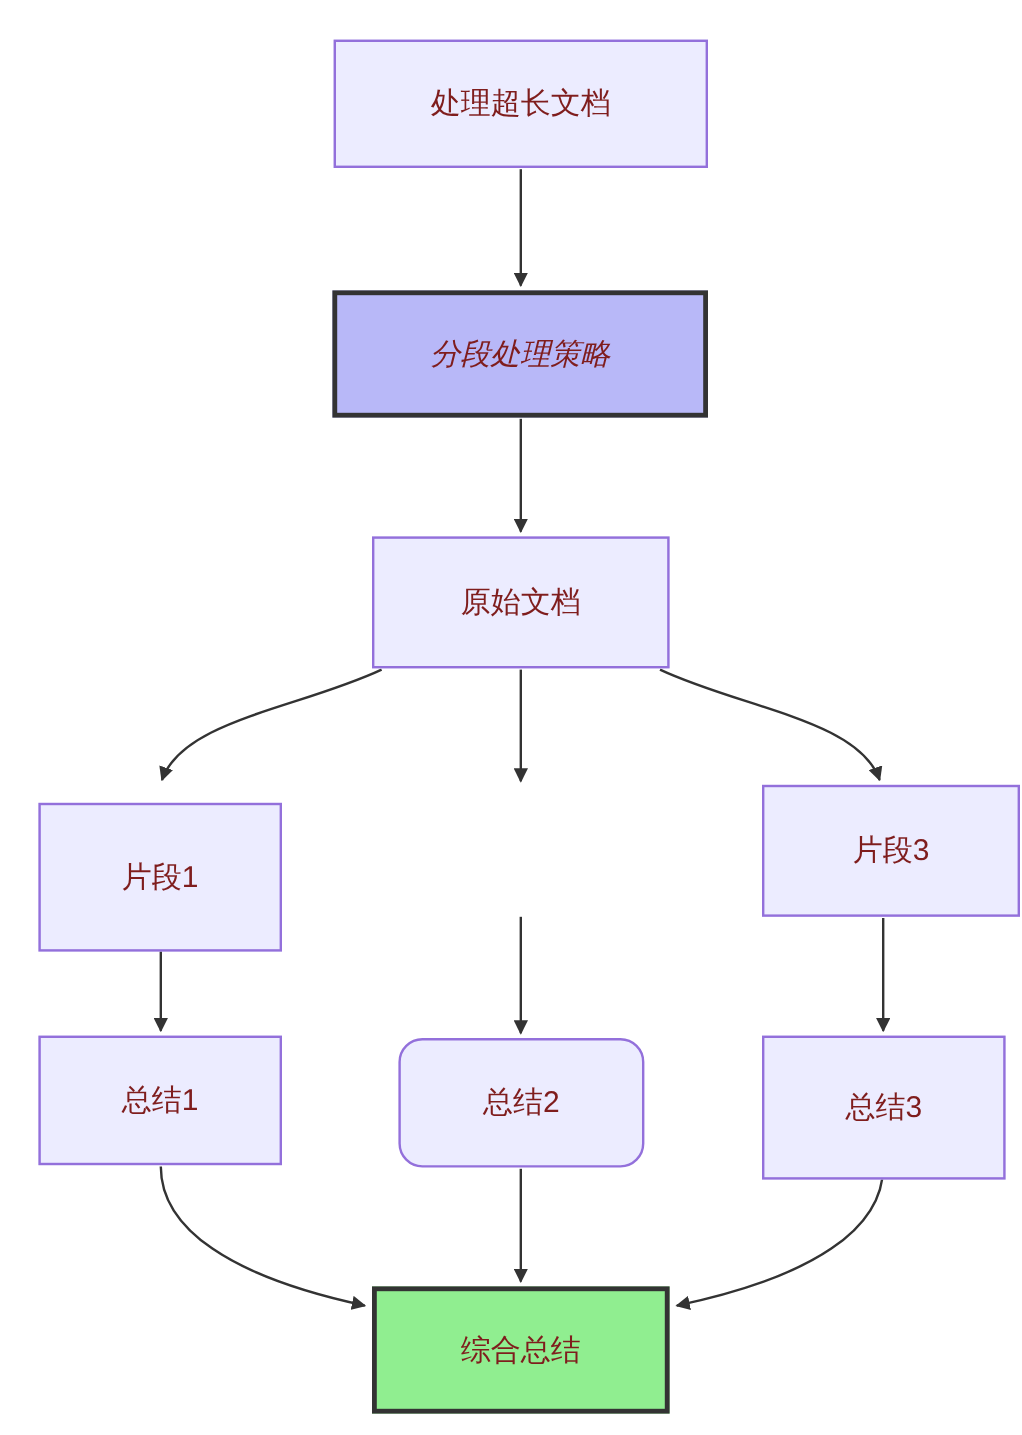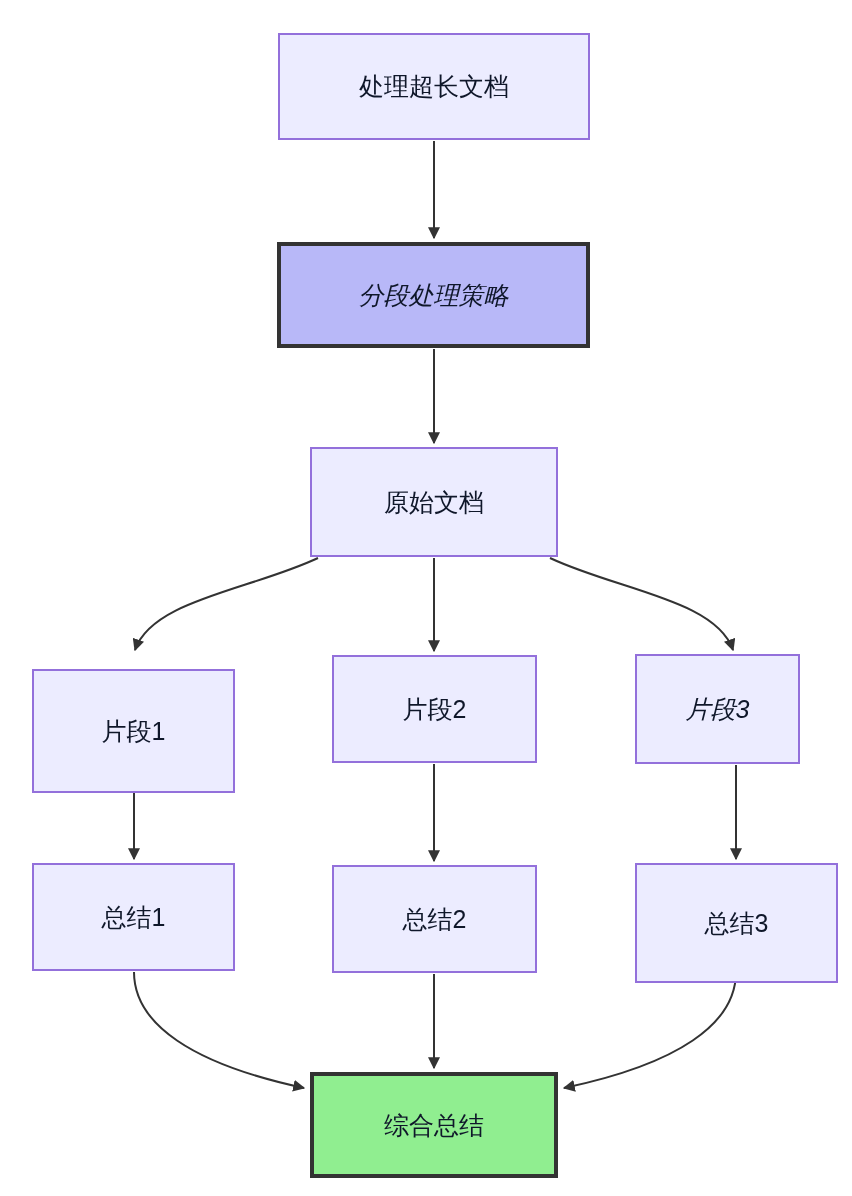--- a/index.html
+++ b/index.html
@@ -23,42 +23,42 @@
     pointer-events: none;
   }
   .node {
     position: absolute;
     display: flex;
     align-items: center;
     justify-content: center;
     text-align: center;
     font-size: 25px;
     line-height: 1.3;
-    color: #0f172a;
+    color: #7f1d1d;
     background: #ECECFF;
     border: 2px solid #9370DB;
   }
   .node.emphasis {
     background: #B8B8F8;
     border: 4px solid #333333;
     font-style: italic;
   }
   .node.success {
     background: #90EE90;
     border: 4px solid #333333;
   }
   
   .n-start    { left: 278px; top: 33px;   width: 312px; height: 107px; }
   .n-strategy { left: 277px; top: 242px;  width: 313px; height: 106px; }
   .n-doc      { left: 310px; top: 447px;  width: 248px; height: 110px; text-align: center; }
   .n-chunk1   { left: 32px;  top: 654px;  width: 203px; height: 124px; margin-top: 15px; }
   .n-chunk2   { left: 332px; top: 655px;  width: 205px; height: 108px; }
-  .n-chunk3   { left: 635px; top: 654px;  width: 165px; height: 110px; font-style: italic; }
+  .n-chunk3   { left: 635px; top: 654px;  width: 215px; height: 110px; }
   .n-sum1     { left: 32px;  top: 863px;  width: 203px; height: 108px; }
-  .n-sum2     { left: 332px; top: 865px;  width: 205px; height: 108px; }
+  .n-sum2     { left: 332px; top: 865px;  width: 205px; height: 108px; border-radius: 20px; }
   .n-sum3     { left: 635px; top: 863px;  width: 203px; height: 120px; }
   .n-final    { left: 310px; top: 1072px; width: 248px; height: 106px; }
   .edge {
     fill: none;
     stroke: #333333;
     stroke-width: 2px;
   }
 </style>
 </head>
 <body>
@@ -93,23 +93,20 @@
   </div>
 
   <div class="node n-doc">
     <span>原始文档</span>
   </div>
 
   <div class="node n-chunk1">
     <span>片段1</span>
   </div>
 
-  <div class="node n-chunk2">
-    <span>片段2</span>
-  </div>
 
   <div class="node n-chunk3">
     <span>片段3</span>
   </div>
 
   <div class="node n-sum1">
     <span>总结1</span>
   </div>
 
   <div class="node n-sum2">

